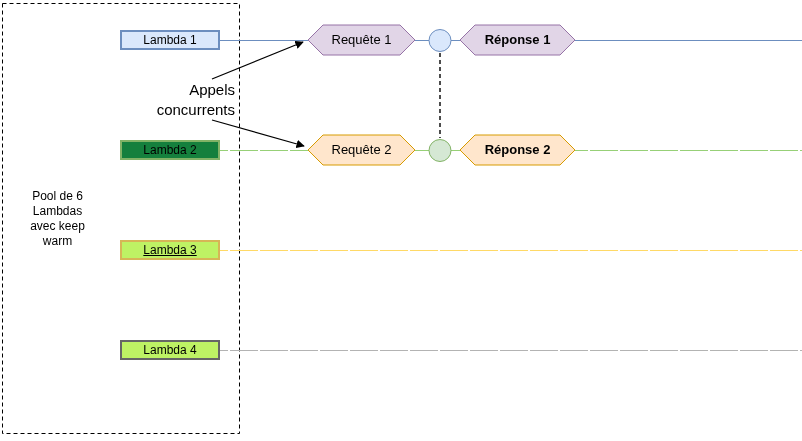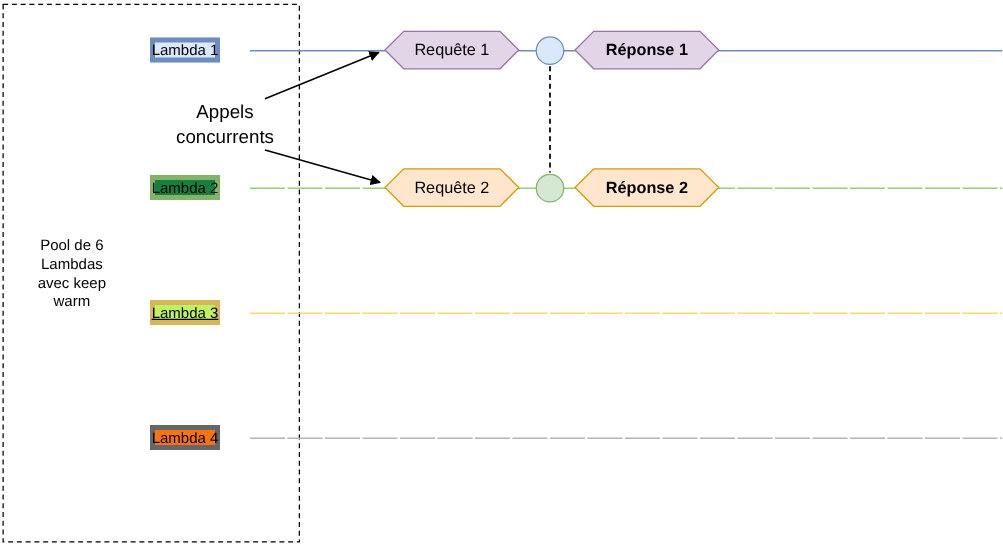--- a/index.html
+++ b/index.html
@@ -1,33 +1,33 @@
 <!DOCTYPE html>
 <html><head>
 <meta charset="utf-8">
 <style>
   html,body{margin:0;padding:0;background:#ffffff;}
   body{font-family:"Liberation Sans",sans-serif;color:#000;}
   .canvas{position:relative;width:802px;height:441px;background:#ffffff;overflow:hidden;}
   svg.layer{position:absolute;left:0;top:0;width:802px;height:441px;}
 
-  .lambda-box{position:absolute;left:120px;width:56px;height:20px;border:4px solid #f97316;
+  .lambda-box{position:absolute;left:120px;width:100px;height:20px;border:2px solid #f97316;
     box-sizing:border-box;display:flex;align-items:center;justify-content:center;
     font-size:12px;white-space:nowrap;}
   .lb1{top:30px}.lb2{top:140px}.lb3{top:240px}.lb4{top:340px}
 
   .hex-label{position:absolute;text-align:center;font-size:13px;height:16px;line-height:16px;
     white-space:nowrap;}
   .req{left:308px;width:107px;}
   .resp{left:460px;width:115px;font-weight:bold;}
   .row1{top:32px}.row2{top:142px}
 
   .pool-label{position:absolute;left:10px;top:189px;width:95px;text-align:center;
     font-size:12px;line-height:15px;white-space:pre-line;}
-  .annotation{position:absolute;left:125px;top:80px;width:110px;text-align:center;
+  .annotation{position:absolute;left:125px;top:80px;width:110px;text-align:right;
     font-size:15px;line-height:20px;white-space:pre-line;}
 </style>
 </head>
 <body>
 
 <div class="canvas">
 
   <svg class="layer" viewBox="0 0 802 441">
     <defs>
       <marker id="arrowhead" viewBox="0 0 10 10" refX="9" refY="5" markerWidth="7" markerHeight="7" orient="auto-start-reverse">
@@ -59,21 +59,21 @@
 
   <div class="lambda-box lb1" style="background-color: rgb(218, 232, 252); border-color: rgb(108, 142, 191);">
     <span>Lambda 1</span>
   </div>
   <div class="lambda-box lb2" style="background-color: #15803d; border-color: rgb(130, 179, 102); align-items: center;">
     <span>Lambda 2</span>
   </div>
   <div class="lambda-box lb3" style="background-color: #bef264; border-color: rgb(214, 182, 86); text-decoration: underline;">
     <span>Lambda 3</span>
   </div>
-  <div class="lambda-box lb4" style="background-color: #f97316; border-color: rgb(102, 102, 102);">
+  <div class="lambda-box lb4" style="background-color: #bef264; border-color: rgb(102, 102, 102);">
     <span>Lambda 4</span>
   </div>
 
   <div class="hex-label req row1">Requête 1</div>
   <div class="hex-label resp row1">Réponse 1</div>
   <div class="hex-label req row2">Requête 2</div>
   <div class="hex-label resp row2">Réponse 2</div>
 
   <div class="pool-label">Pool de 6
 Lambdas

